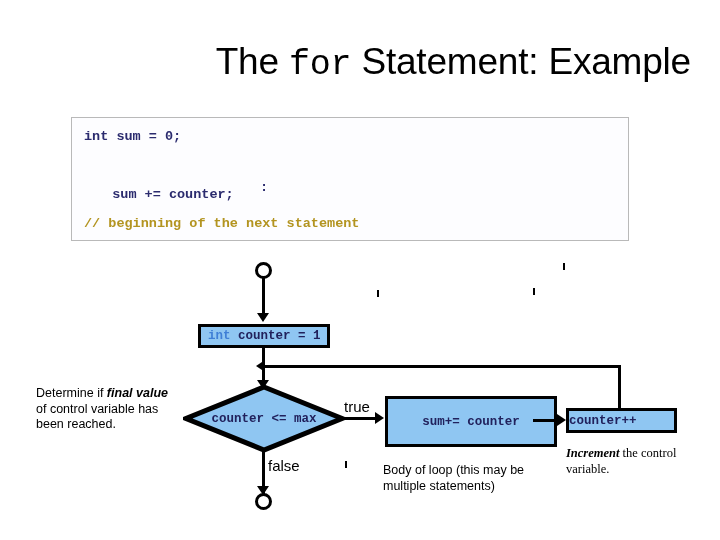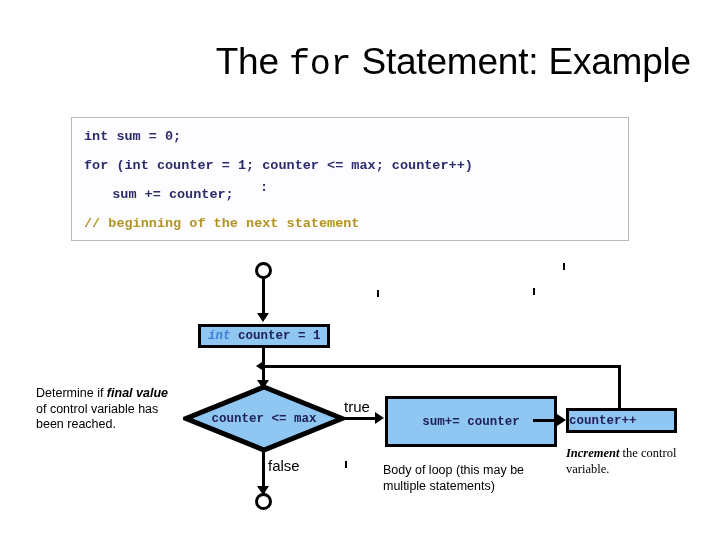--- a/index.html
+++ b/index.html
@@ -117,21 +117,21 @@
     color: #21215c;
     white-space: pre;
   }
 
   #box-init {
     left: 198px; top: 324px; width: 132px; height: 24px;
     font-size: 12.5px;
     justify-content: flex-start;
     padding-left: 7px;
   }
-  #box-init .kwblue { color: #3f7fd6; font-style: italic; }
+  #box-init .kwblue { color: #3f7fd6; }
 
   #box-body {
     left: 385px; top: 396px; width: 172px; height: 51px;
     font-size: 12.5px;
   }
 
   #box-incr {
     left: 566px; top: 408px; width: 111px; height: 25px;
     font-size: 12.5px;
     justify-content: flex-start;
@@ -190,21 +190,20 @@
 </style>
 </head>
 <body>
 
 <div id="slide">
 
   <div id="title"><span>The </span><span class="mono">for</span><span> Statement: Example</span></div>
 
   <div id="code-block">
     <div class="code-line" id="cl1">int sum = 0;</div>
-    <div class="code-line" id="cl2">for (int counter = 1; counter &lt;= max; counter++)</div>
     <div class="code-line" id="cl3">  sum += counter;</div>
     <div class="code-line" id="cl-dots">:</div>
     <div class="code-line cmt" id="cl4">// beginning of the next statement</div>
   </div>
 
   <div class="terminal-circle" style="left:255px; top:262px;"></div>
 
   <div class="line-v" style="left:262px; top:278px; height:36px;"></div>
   <div class="arrow-down" style="left:257px; top:313px;"></div>
 

